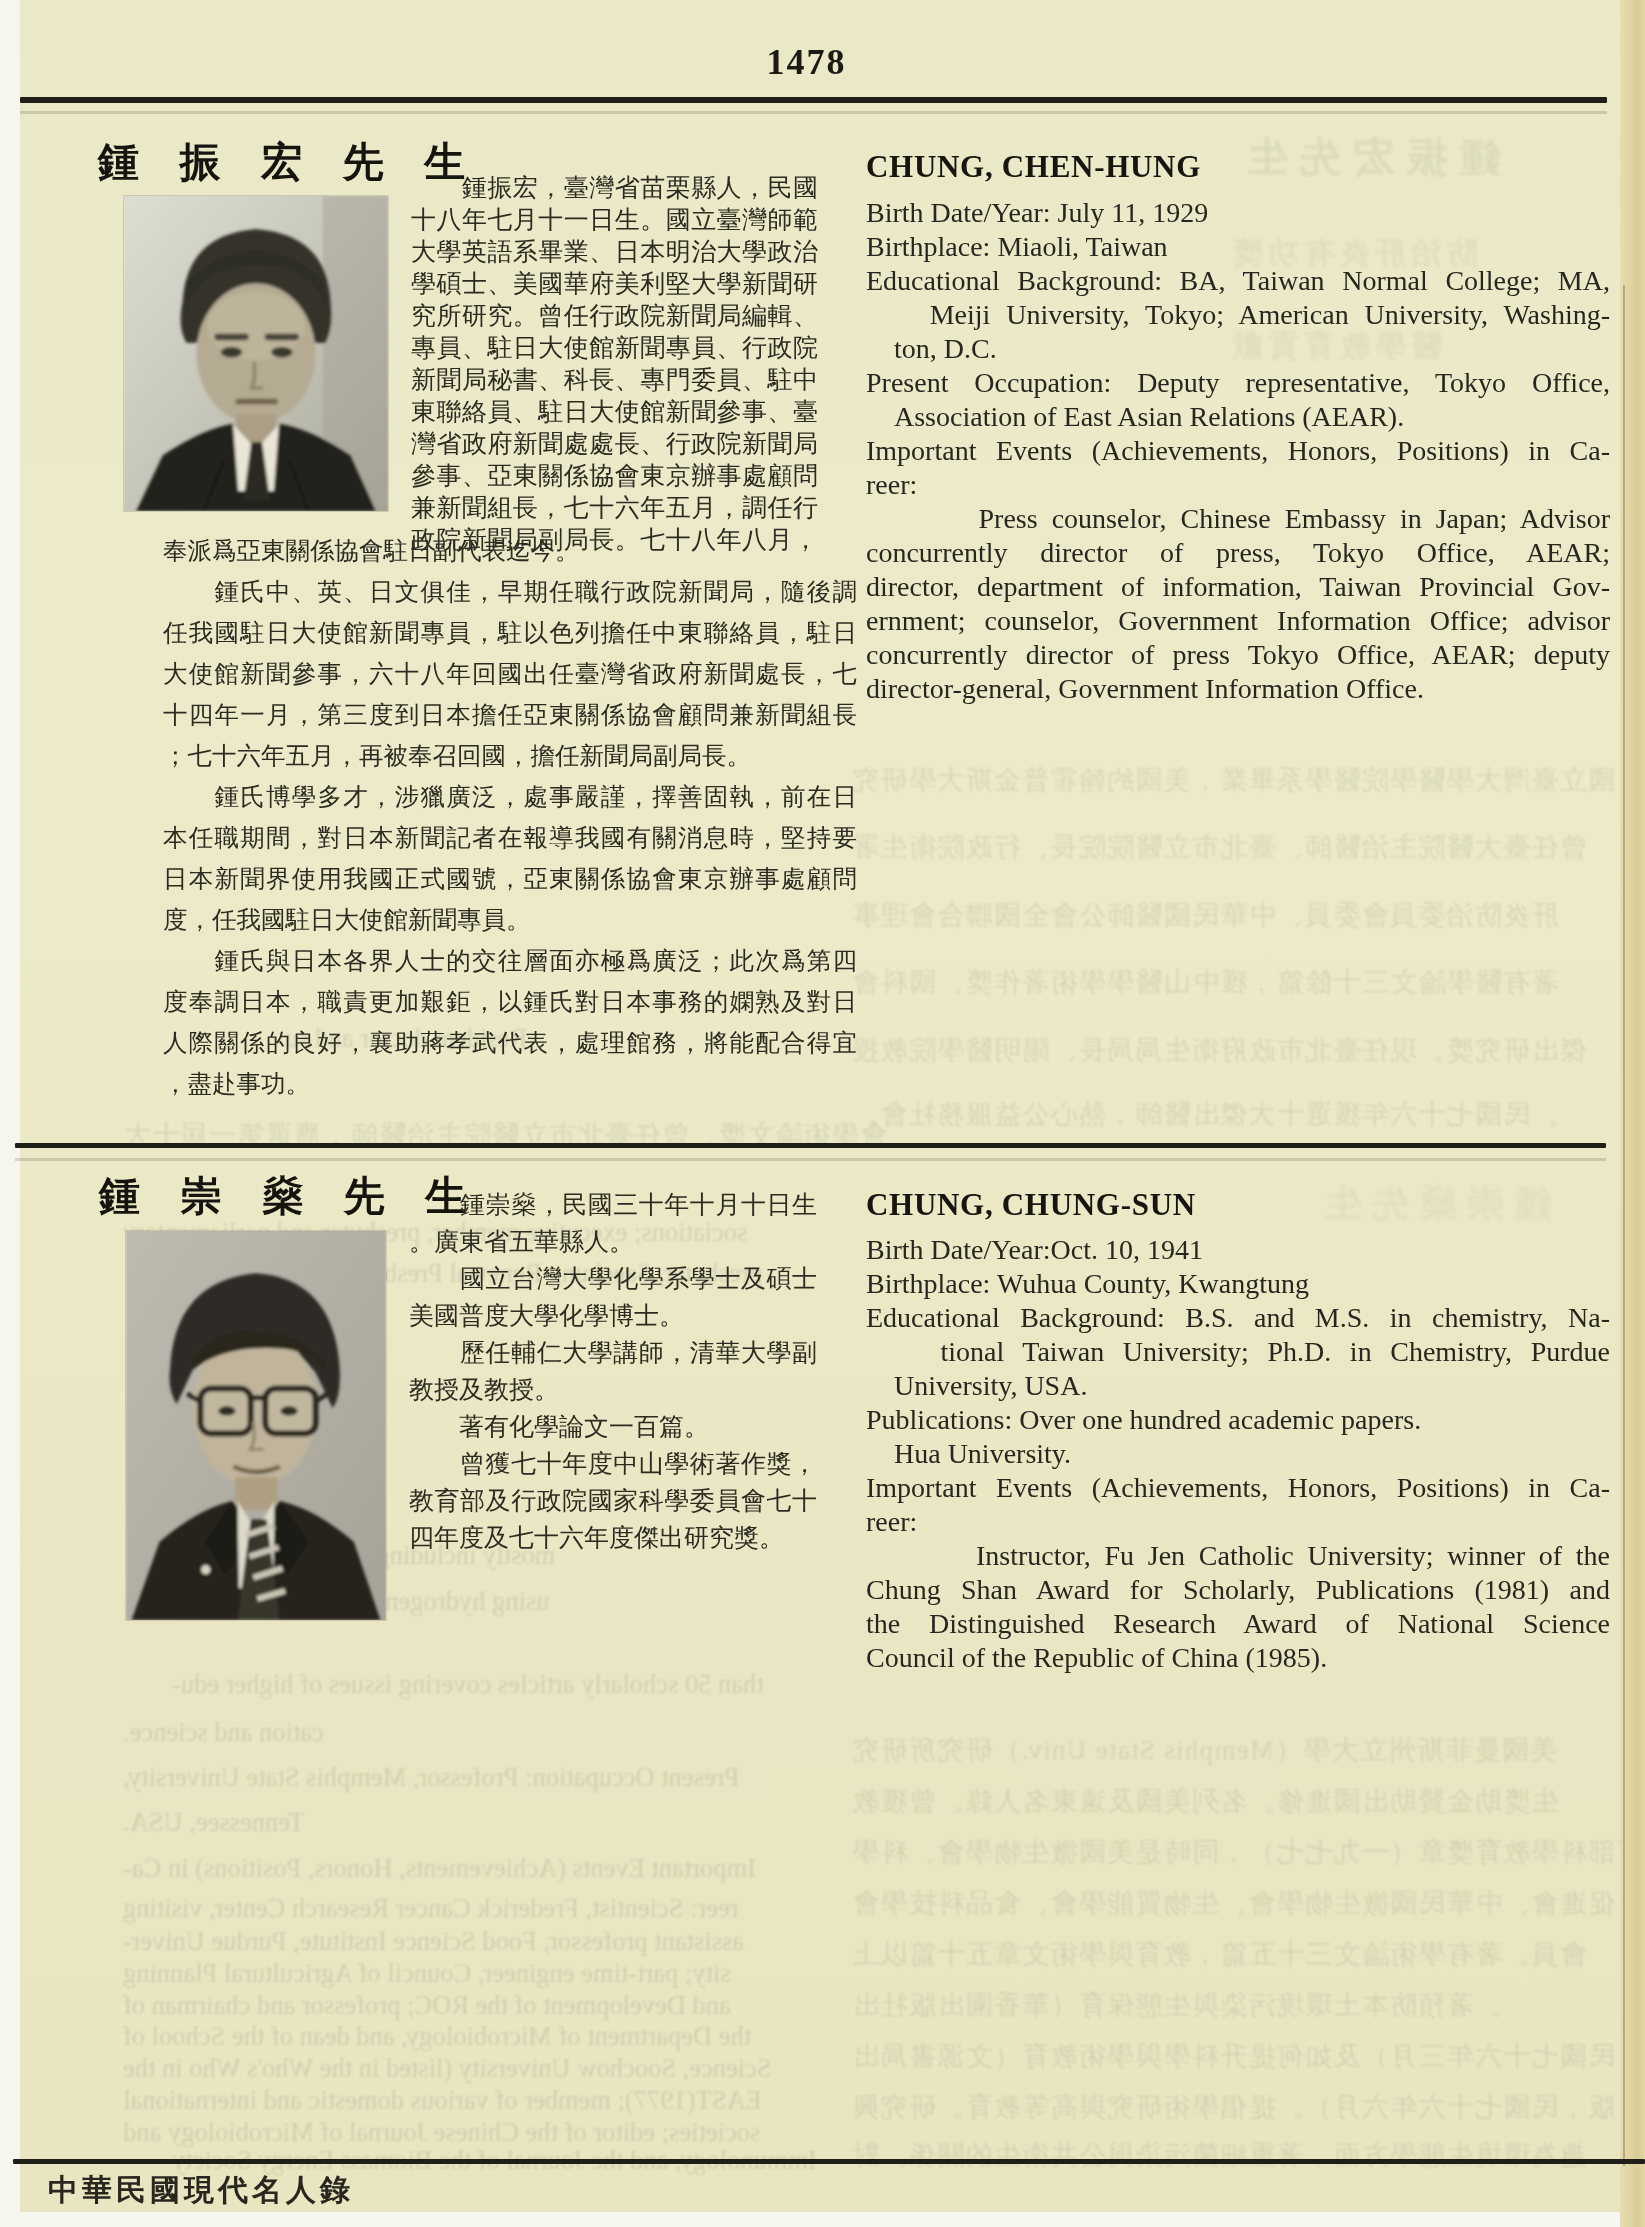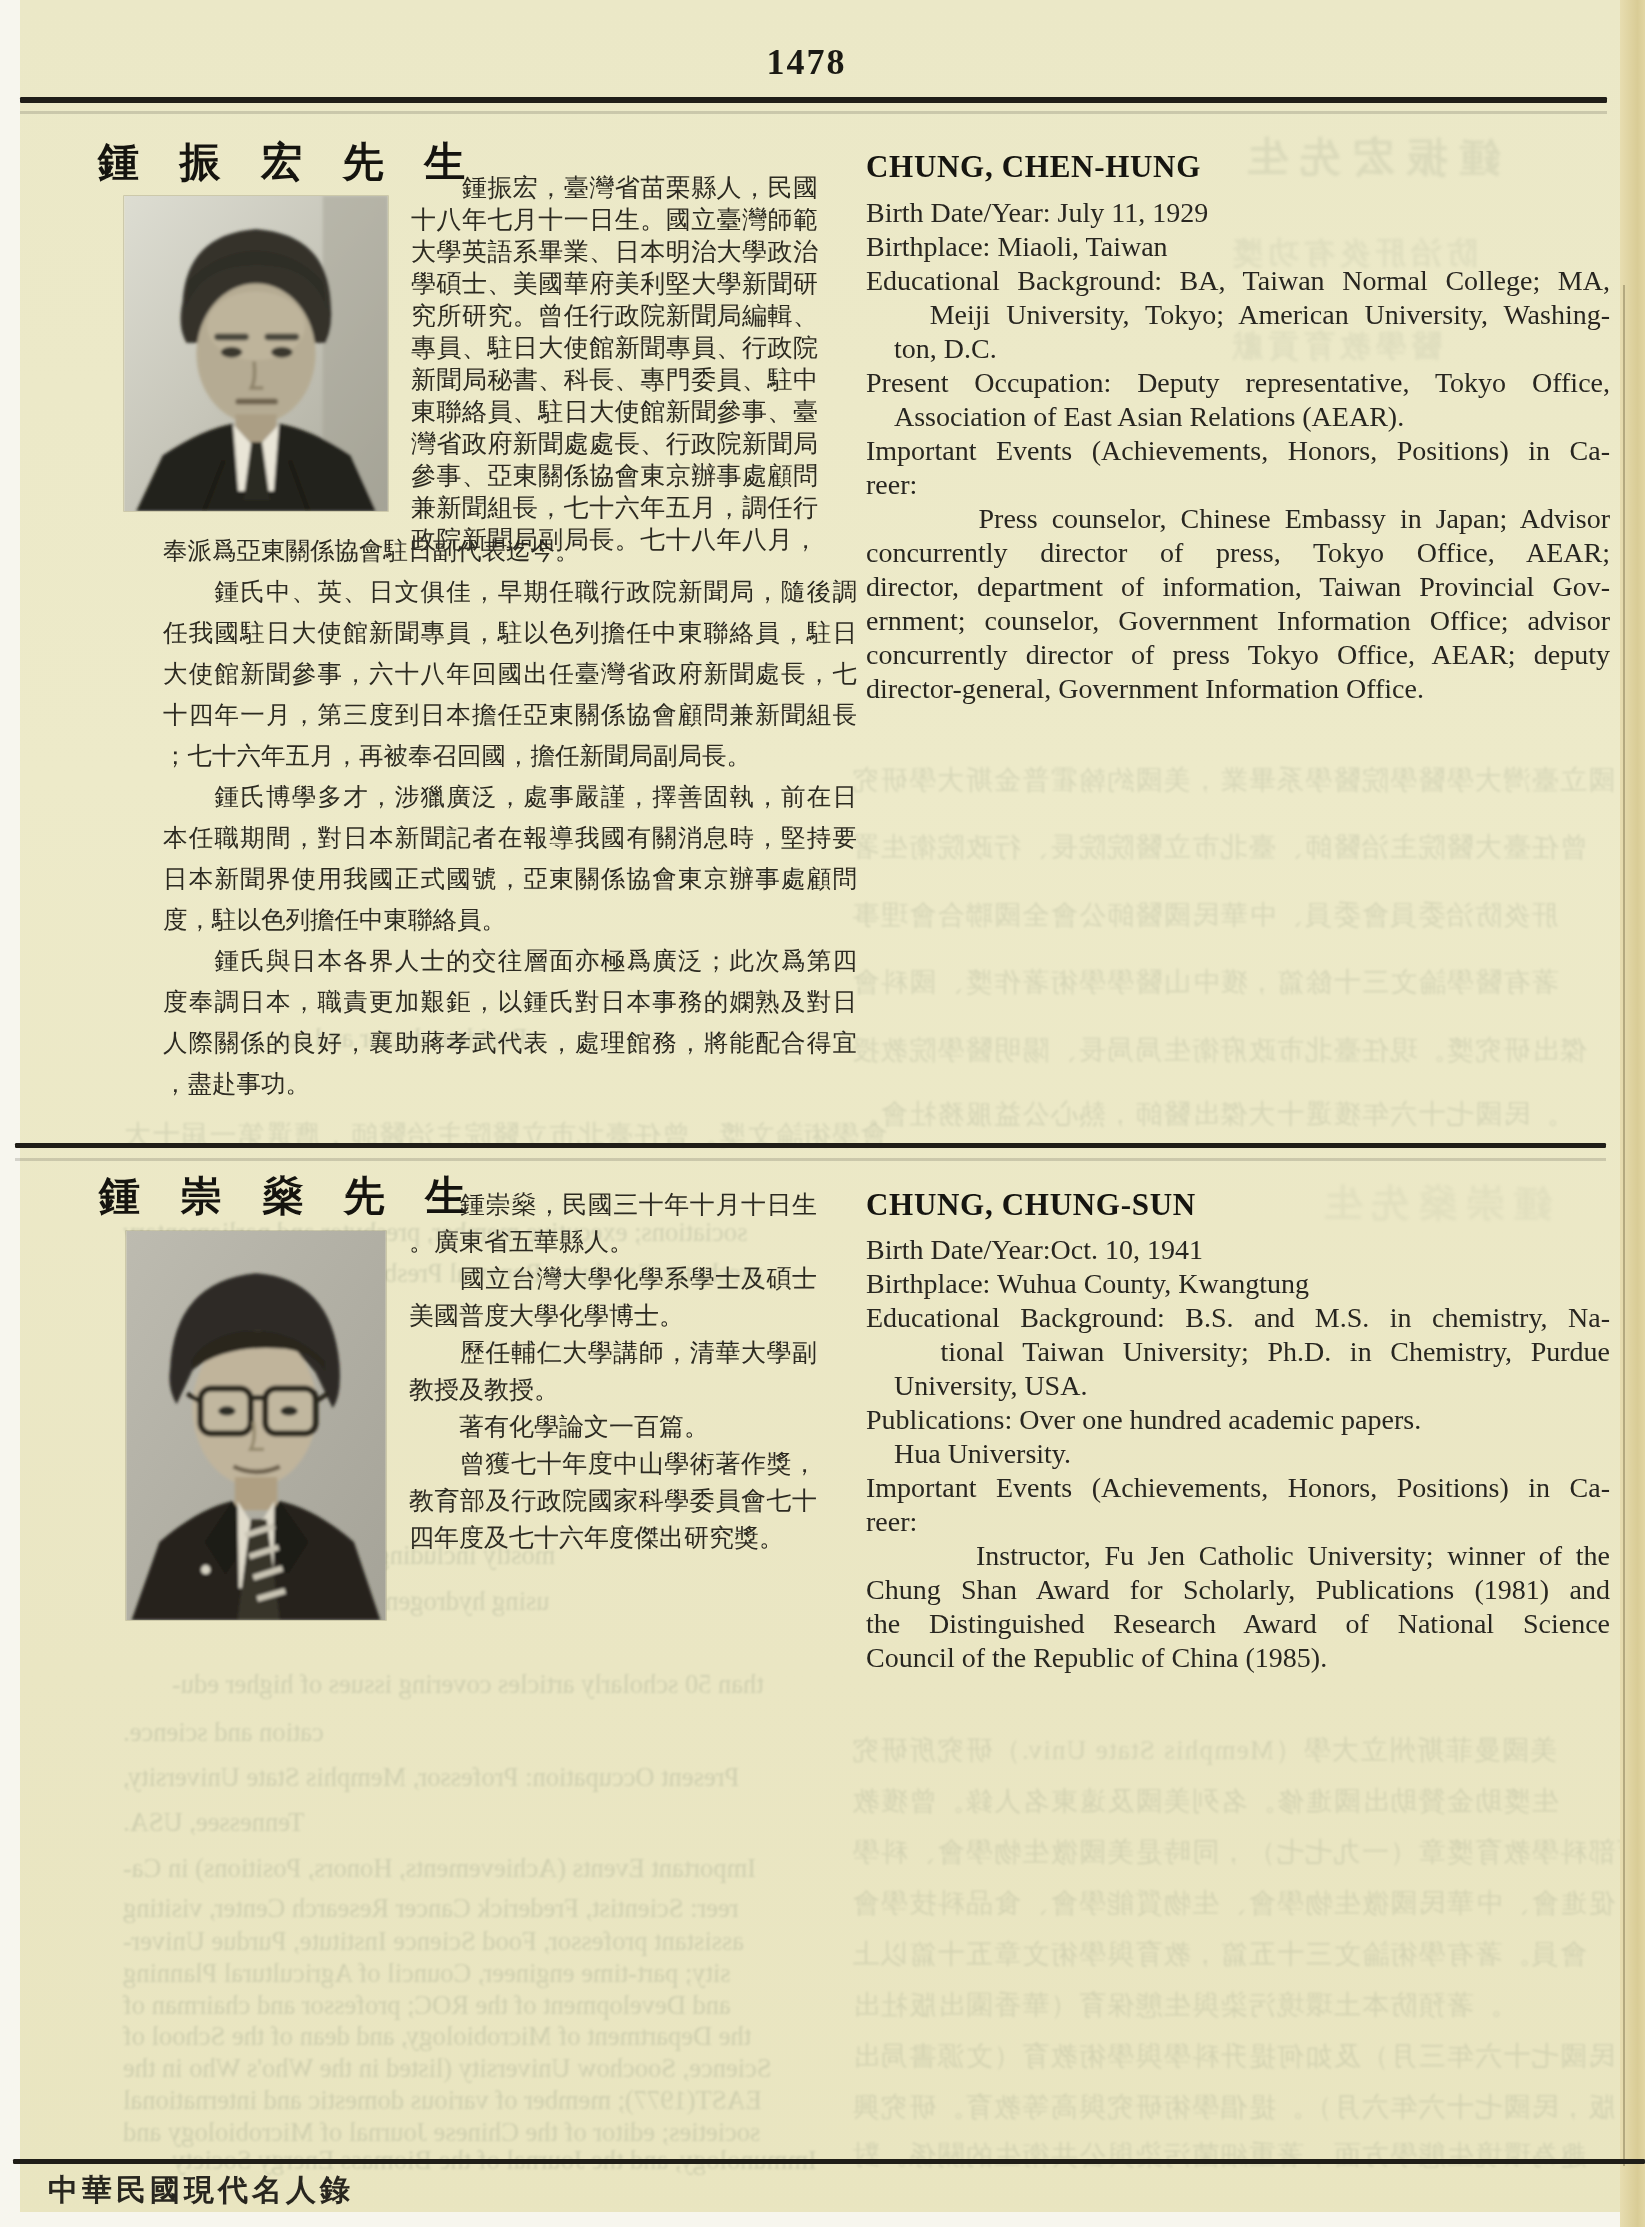--- a/index.html
+++ b/index.html
@@ -164,21 +164,21 @@
     <div class="abs lines cn cnfull" style="left:121px;top:530px;width:694px;--lh:41px;">
         <div>奉派爲亞東關係協會駐日副代表迄今。</div>
         <div class="jl">　　鍾氏中、英、日文俱佳，早期任職行政院新聞局，隨後調</div>
         <div class="jl">任我國駐日大使館新聞專員，駐以色列擔任中東聯絡員，駐日</div>
         <div class="jl">大使館新聞參事，六十八年回國出任臺灣省政府新聞處長，七</div>
         <div class="jl">十四年一月，第三度到日本擔任亞東關係協會顧問兼新聞組長</div>
         <div>；七十六年五月，再被奉召回國，擔任新聞局副局長。</div>
         <div class="jl">　　鍾氏博學多才，涉獵廣泛，處事嚴謹，擇善固執，前在日</div>
         <div class="jl">本任職期間，對日本新聞記者在報導我國有關消息時，堅持要</div>
         <div class="jl">日本新聞界使用我國正式國號，亞東關係協會東京辦事處顧問</div>
-        <div>度，駐以色列擔任中東聯絡員。</div>
+        <div>度，任我國駐日大使館新聞專員。</div>
         <div class="jl">　　鍾氏與日本各界人士的交往層面亦極爲廣泛；此次爲第四</div>
         <div class="jl">度奉調日本，職責更加艱鉅，以鍾氏對日本事務的嫻熟及對日</div>
         <div class="jl">人際關係的良好，襄助蔣孝武代表，處理館務，將能配合得宜</div>
         <div>，盡赴事功。</div>
       </div>
 
     <div class="abs en-heading" style="left:866px;top:149px;">CHUNG, CHEN-HUNG</div>
 
     <div class="abs lines en" style="left:866px;top:196px;width:744px;--lh:34px;">
         <div>Birth Date/Year: July 11, 1929</div>

